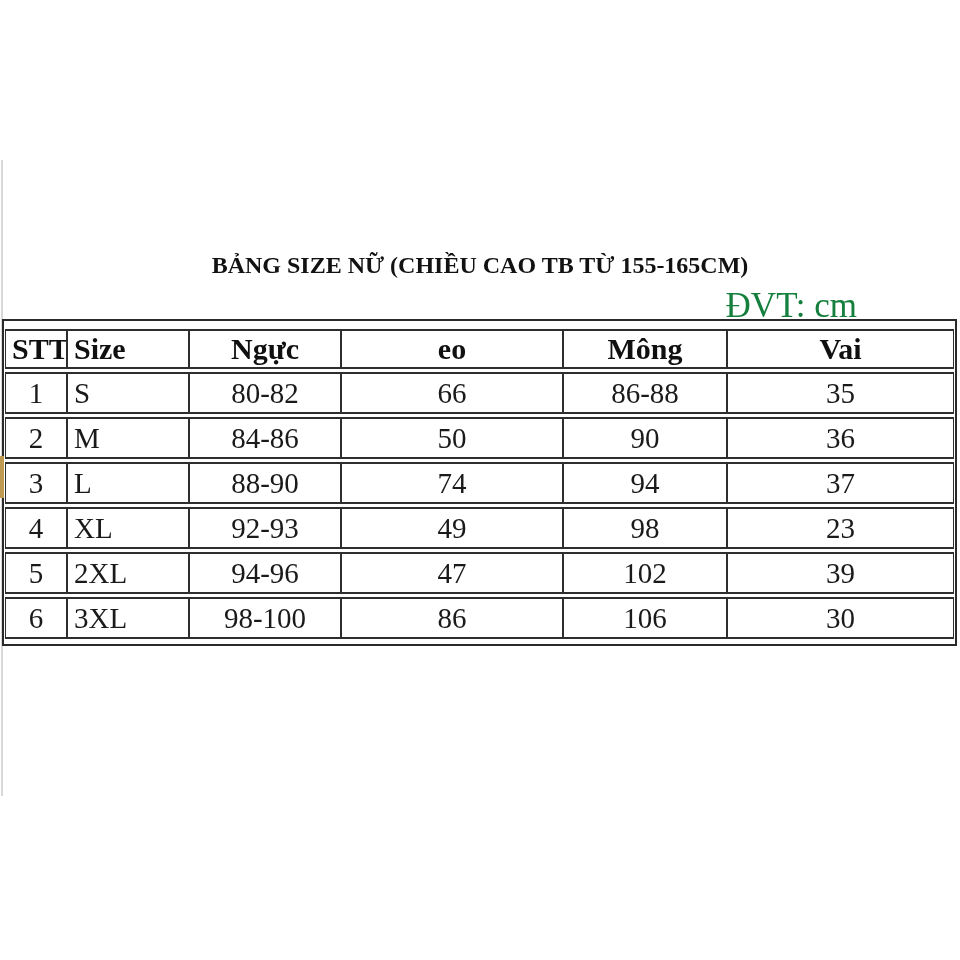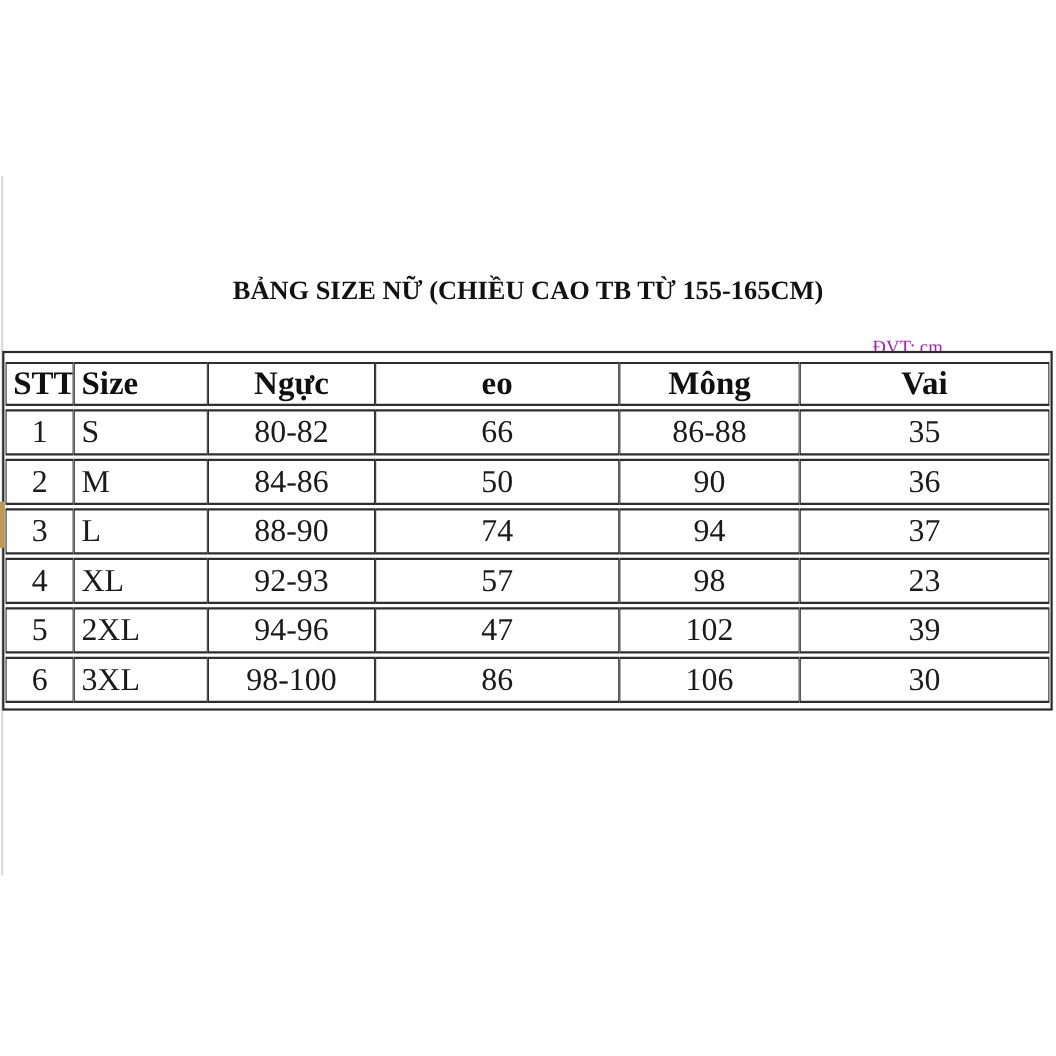--- a/index.html
+++ b/index.html
@@ -47,23 +47,22 @@
     font-weight: bold;
     letter-spacing: 0px;
     white-space: nowrap;
     color: #121212;
   }
 
   .unit-label {
     position: absolute;
     top: 286px;
     right: 103px;
-    font-size: 17px;
-    color: #a21caf;
-    margin-top: 20px;
+    font-size: 35px;
+    color: #15803d;
   }
 
   
   .table-frame {
     position: absolute;
     left: 2px;
     top: 319px;
     width: 949px;
     border: 2px solid #2a2a2a;
     padding: 5px 1px 2px 1px;
@@ -153,21 +152,21 @@
           <td class="al-left">L</td>
           <td class="al-center">88-90</td>
           <td class="al-center">74</td>
           <td class="al-center">94</td>
           <td class="al-center">37</td>
         </tr>
         <tr>
           <td class="al-center">4</td>
           <td class="al-left">XL</td>
           <td class="al-center">92-93</td>
-          <td class="al-center">57</td>
+          <td class="al-center">49</td>
           <td class="al-center">98</td>
           <td class="al-center">23</td>
         </tr>
         <tr>
           <td class="al-center">5</td>
           <td class="al-left">2XL</td>
           <td class="al-center">94-96</td>
           <td class="al-center">47</td>
           <td class="al-center">102</td>
           <td class="al-center">39</td>

